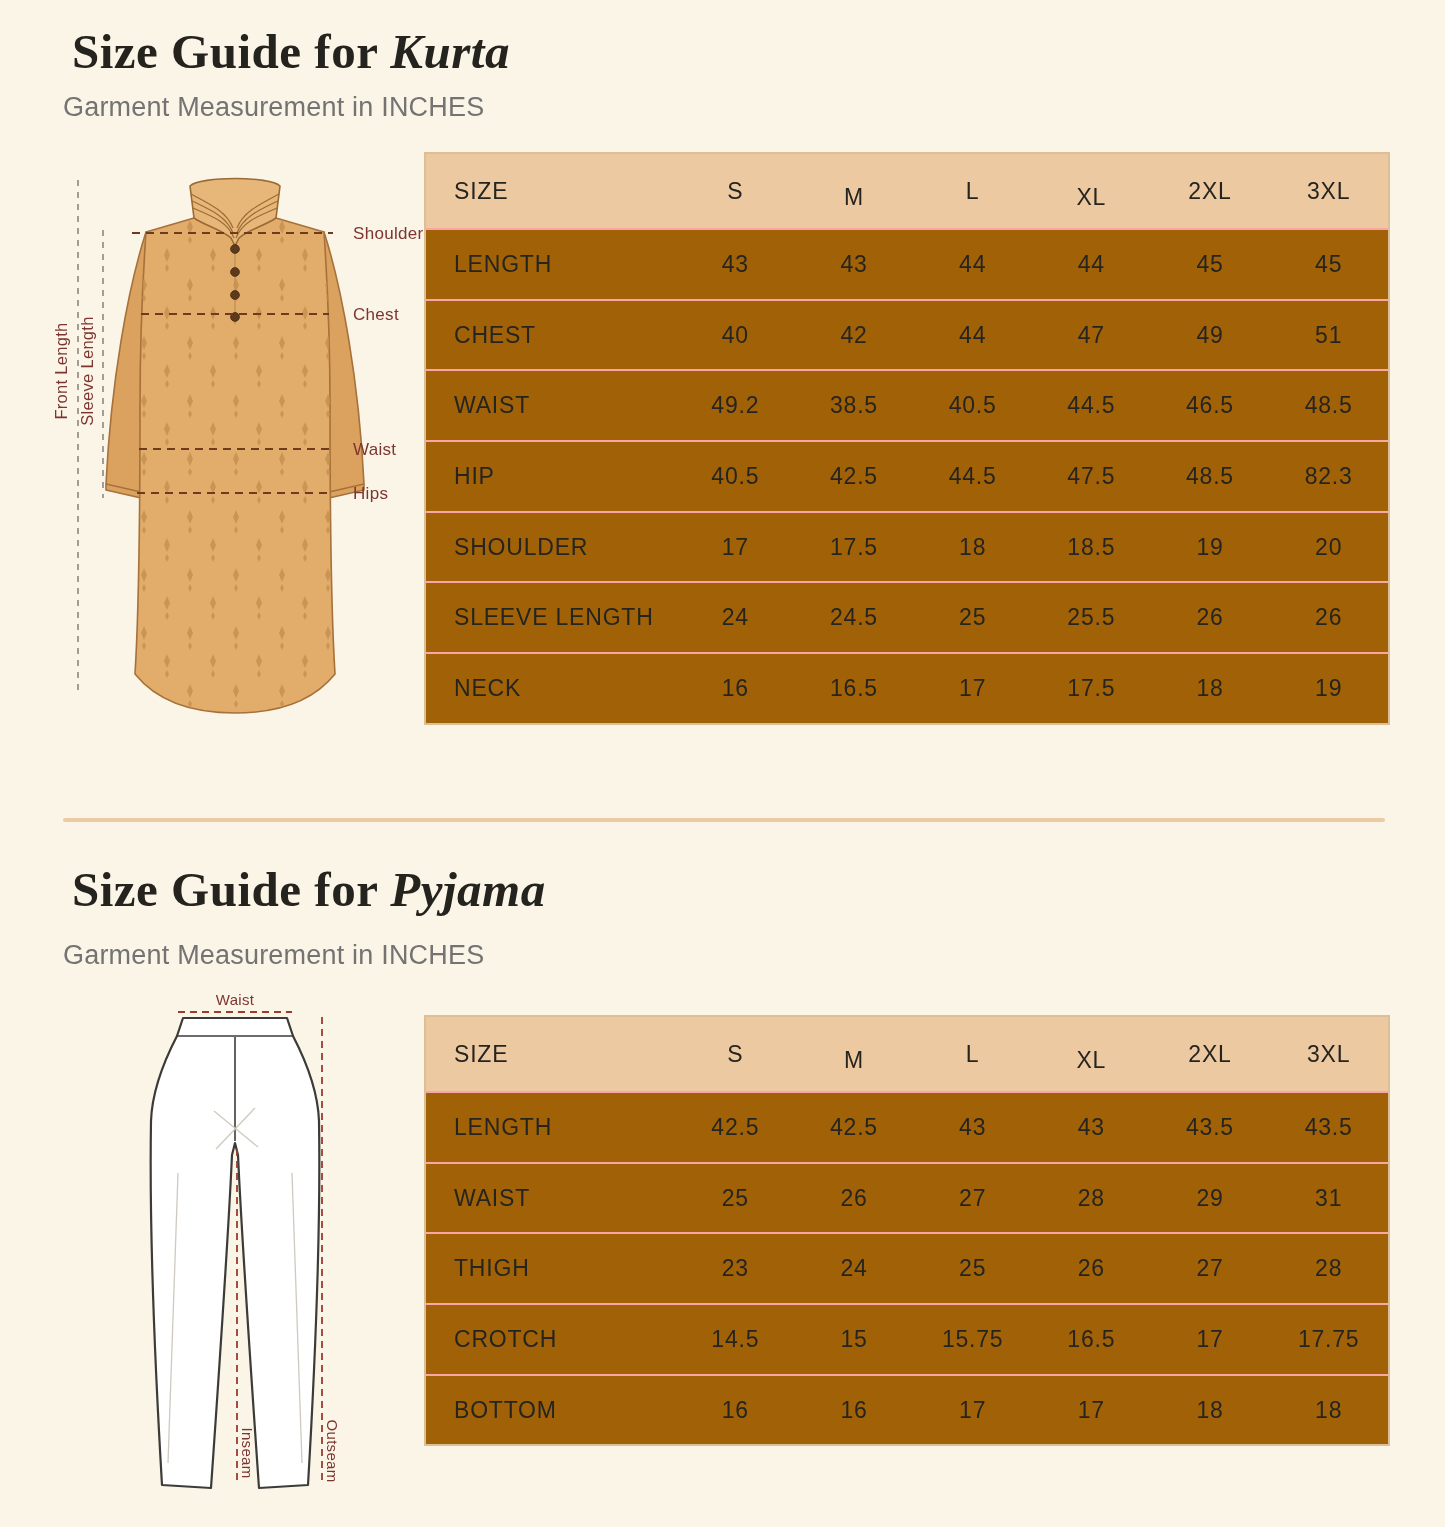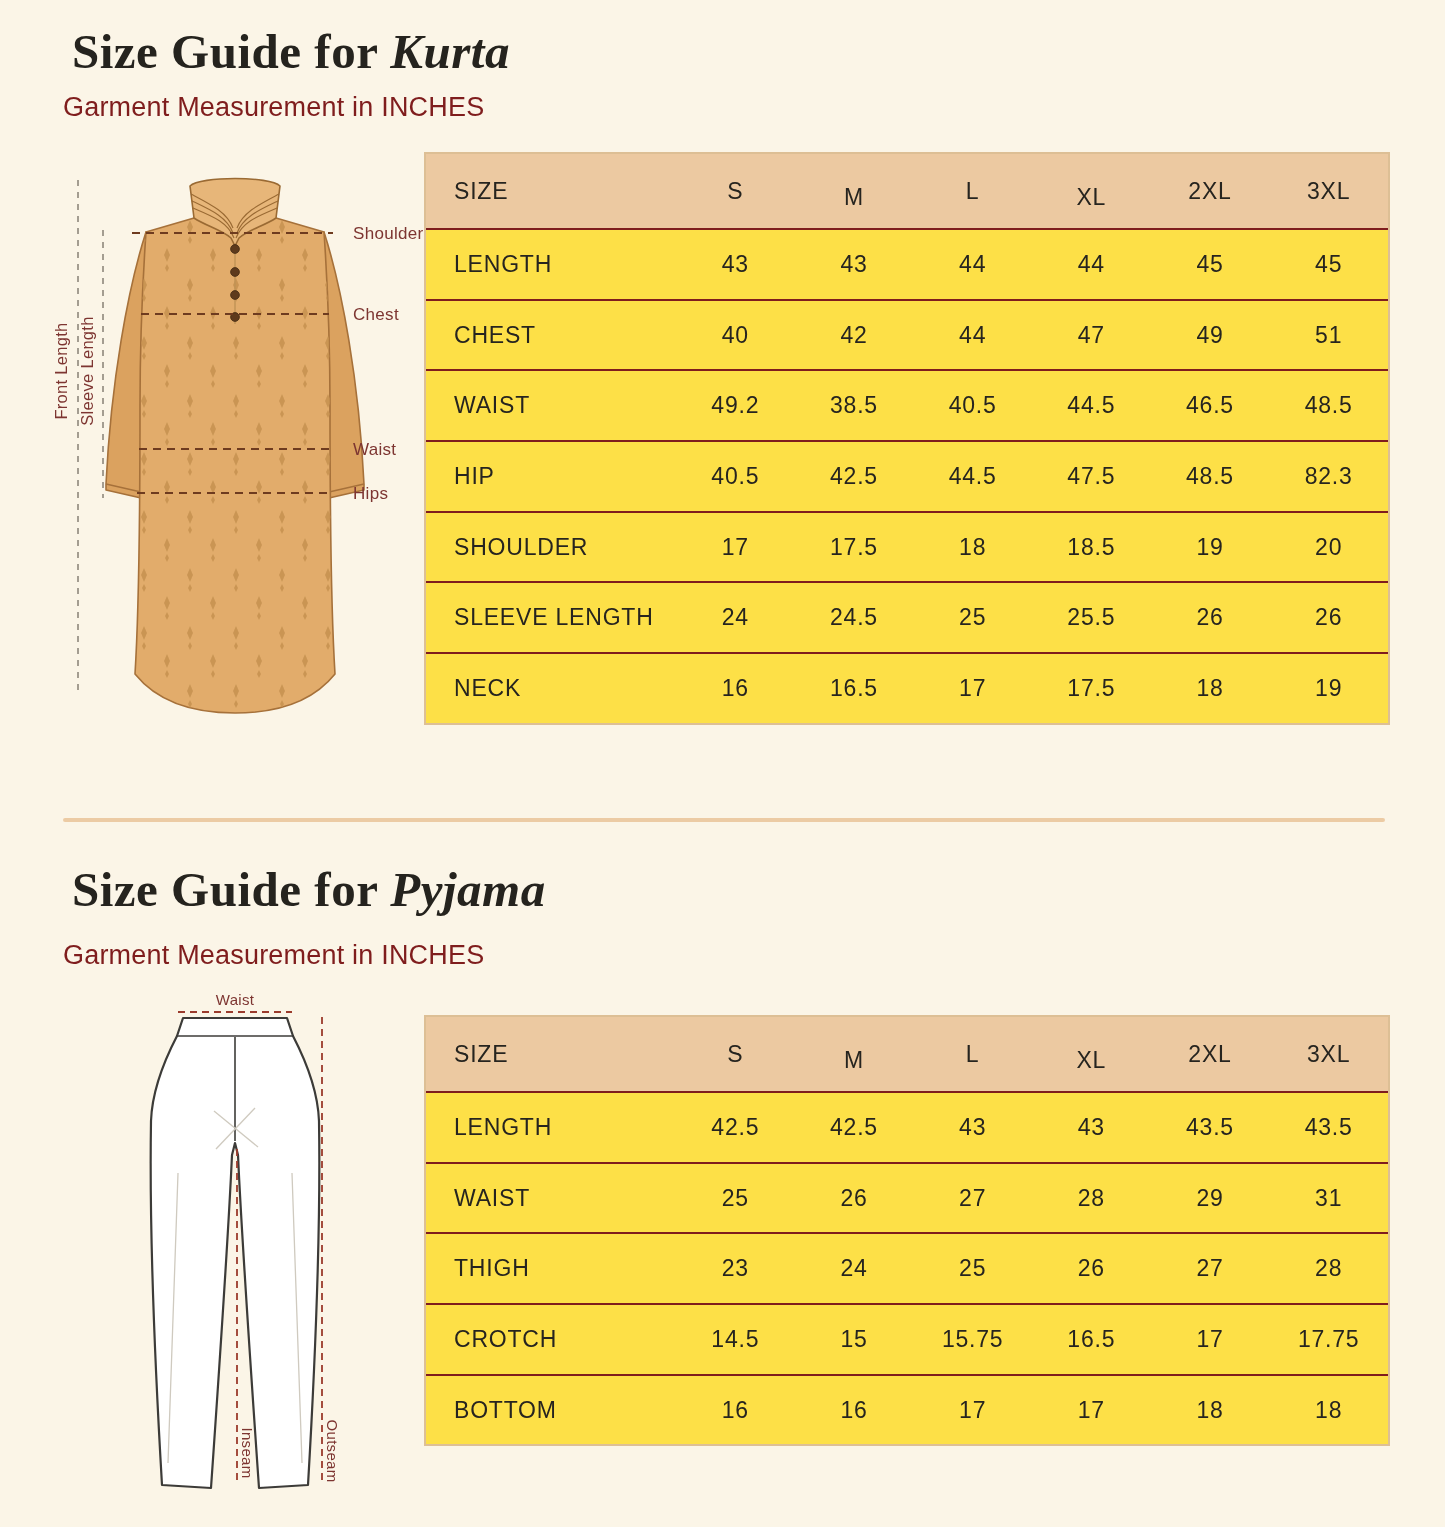--- a/index.html
+++ b/index.html
@@ -12,51 +12,51 @@
   }
   .title{
     position:absolute;left:72px;
     font-family:"Liberation Serif", serif;
     font-weight:700;font-size:49px;line-height:56px;
     color:#25231E;letter-spacing:.5px;margin:0;
   }
   .title em{font-style:italic;font-weight:700;}
   .subtitle{
     position:absolute;left:63px;
-    font-size:27px;font-weight:500;color:#7f1d1d;
+    font-size:27px;font-weight:500;color:#737373;
     letter-spacing:.2px;margin:0;
   }
   #kurta-title{top:24px;}
   #kurta-subtitle{top:92px;}
   #pyjama-title{top:862px;}
   #pyjama-subtitle{top:940px;}
 
   .divider{
     position:absolute;left:63px;top:818px;width:1322px;height:4px;
     background:#ECCBA4;border-radius:2px;
   }
 
   .figure{position:absolute;}
   #kurta-figure{left:40px;top:156px;}
   #pyjama-figure{left:118px;top:993px;}
 
   .size-table{
     position:absolute;left:424px;width:966px;
     border:2px solid #DDBF95;
-    background:#fde047;
+    background:#a16207;
     box-sizing:border-box;
   }
   #kurta-table{top:152px;}
   #pyjama-table{top:1015px;}
   .t-row{
     display:grid;
     grid-template-columns:250px repeat(6,1fr);
     align-items:center;
     height:68.7px;
-    border-top:2px solid #7f1d1d;
+    border-top:2px solid #fca5a5;
   }
   .t-row.header{
     height:74px;
     background:#ECC9A1;
     border-top:none;
   }
   .t-cell{
     font-size:23px;color:#26241F;letter-spacing:.8px;
     text-align:center;white-space:nowrap;
   }

